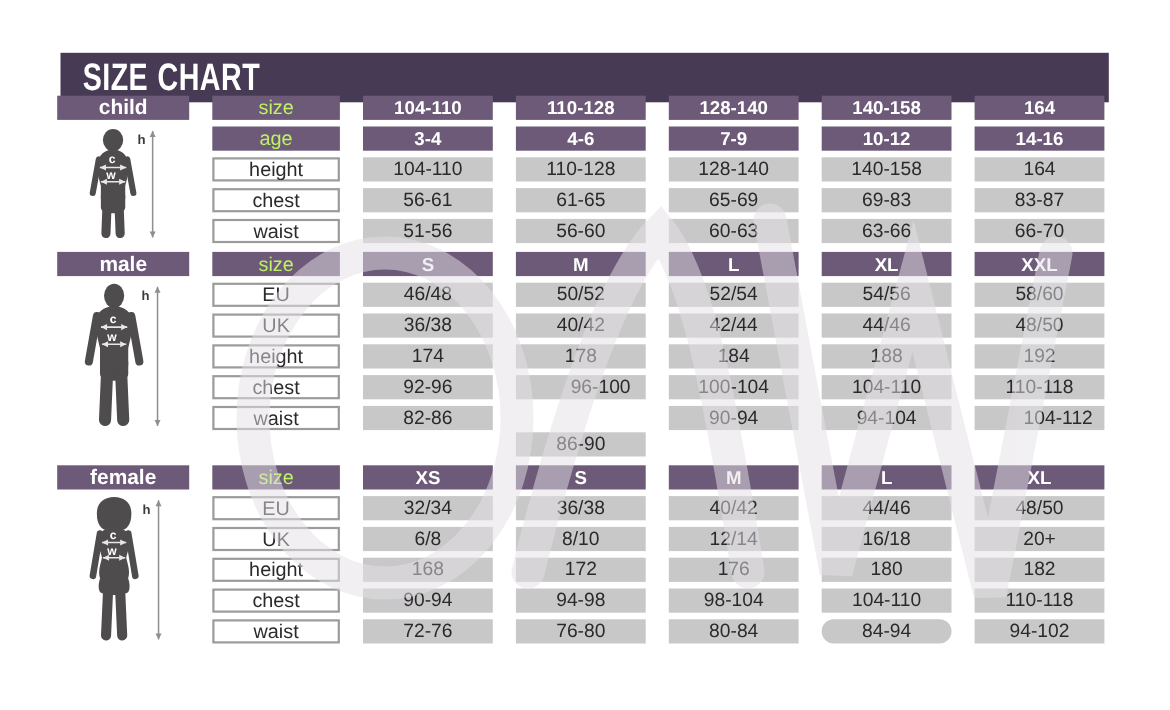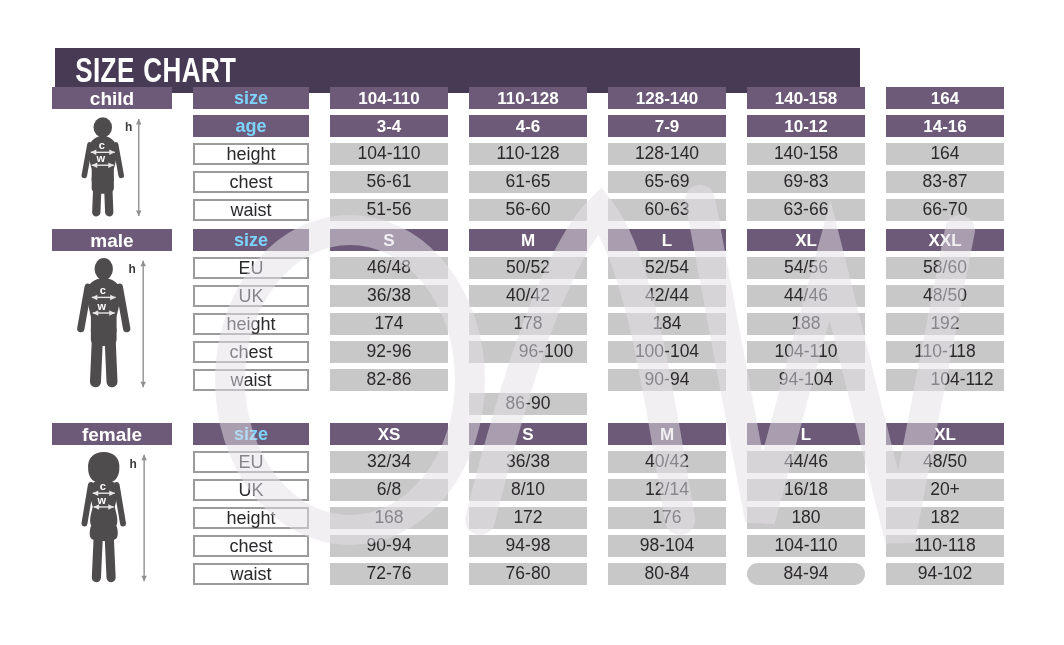--- a/index.html
+++ b/index.html
@@ -10,40 +10,40 @@
     --silhouette:#4f4c4d;
     --measure:#8f8f8f;
   }
   html,body{margin:0;padding:0;}
   body{
     width:1064px;height:645px;background:#ffffff;
     font-family:"Liberation Sans","DejaVu Sans",sans-serif;
     position:relative;overflow:hidden;
   }
   .title-bar{
-    position:absolute;left:55px;top:48px;width:805px;height:45px;
+    position:absolute;left:55px;top:48px;width:953px;height:45px;
     background:var(--dark-purple);display:flex;align-items:center;
   }
   .title-bar .title-text{
     color:#fff;font-weight:700;font-size:31px;letter-spacing:0.5px;word-spacing:1px;
     padding-left:24px;transform:scaleX(0.84) scaleY(1.12);transform-origin:0 50%;
     white-space:nowrap;
   }
   .table-area{position:absolute;left:52px;top:87px;width:956px;}
   .section{
     display:grid;
     grid-template-columns:120px 116px repeat(5,118px);
     column-gap:21px;row-gap:6px;margin-bottom:8px;
   }
   .cell{
     height:22px;display:flex;align-items:center;justify-content:center;
     font-size:17px;box-sizing:border-box;line-height:1;
   }
   .cat-cell{background:var(--purple);color:#fff;font-weight:700;font-size:19px;}
-  .purple-label{background:var(--purple);color:#7dd3fc;font-weight:700;font-size:18px;}
+  .purple-label{background:var(--purple);color:#bef264;font-weight:400;font-size:18px;}
   .purple-val{background:var(--purple);color:#fff;font-weight:700;font-size:17px;}
   .white-label{background:#fff;border:2px solid #9b9b9b;color:var(--text-dark);font-size:18px;}
   .gray-val{background:var(--gray-cell);color:var(--text-dark);font-size:17.5px;}
   .figure{
     display:flex;justify-content:center;align-items:flex-start;
     position:relative;
   }
   .watermark{
     position:absolute;left:0;top:0;width:1064px;height:645px;
     pointer-events:none;opacity:0.5;

